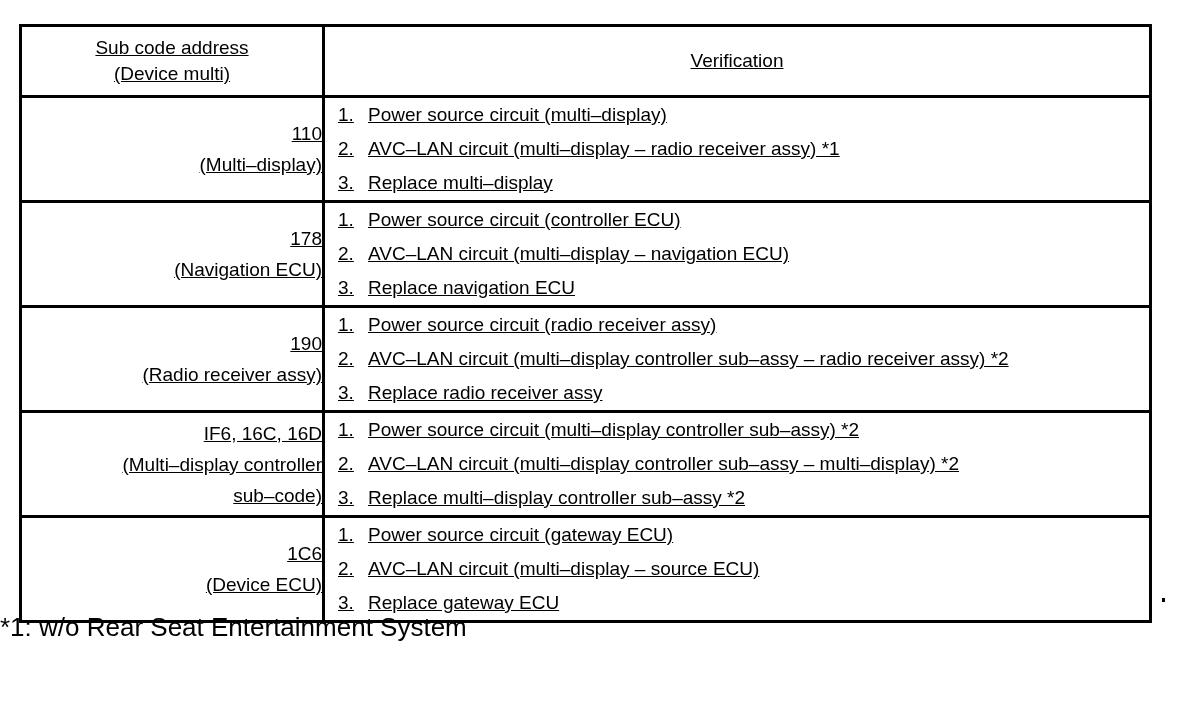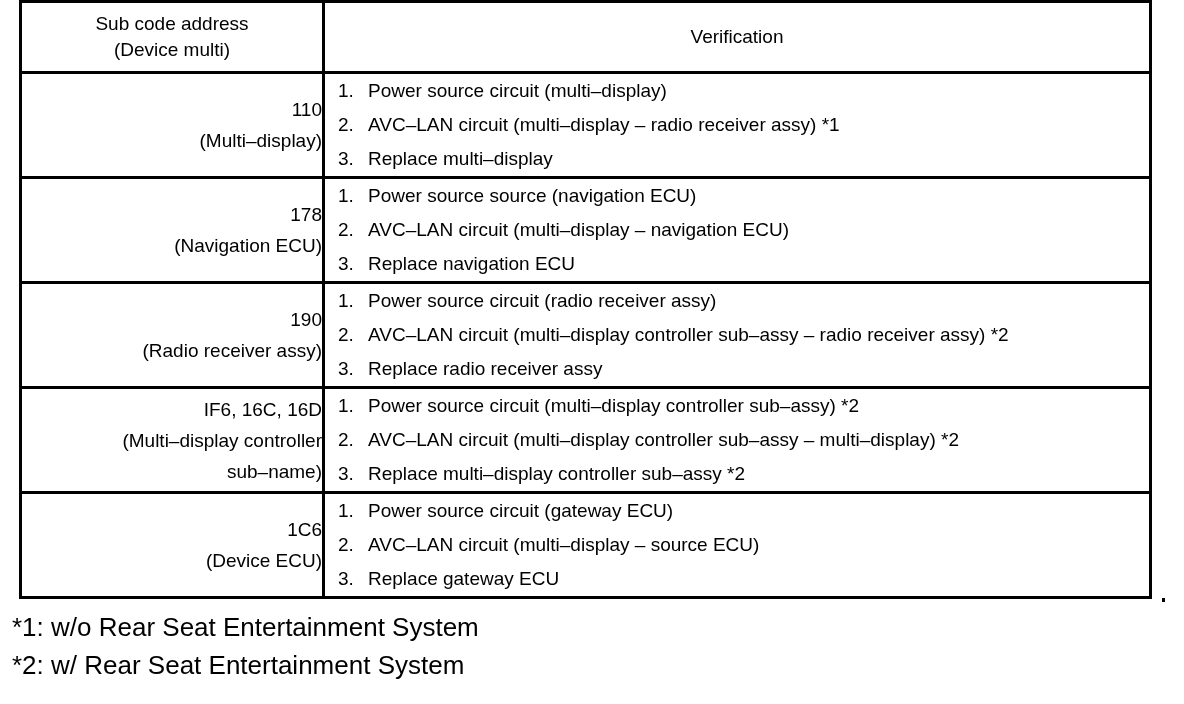--- a/index.html
+++ b/index.html
@@ -14,24 +14,25 @@
     overflow: hidden;
     font-family: "Liberation Sans", sans-serif;
     color: #000000;
     -webkit-font-smoothing: none;
   }
 
   
   #diag-table {
     position: absolute;
     left: 19px;
-    top: 0;
+    top: 24px;
     width: 1130px;
     border-collapse: collapse;
     table-layout: fixed;
+    text-decoration: underline;
   }
   #diag-table td,
   #diag-table th {
     border: 3px solid #000000;
     padding: 0;
     vertical-align: middle;
     font-weight: normal;
   }
   .col-code  { width: 303px; }
   .col-verif { width: 827px; }
@@ -79,21 +80,21 @@
   .verif-list li .txt {
     flex: 1 1 auto;
   }
 
   
   .row-h3 .verif-cell { height: 97px; }
 
   
   #footnotes {
     position: absolute;
-    left: 12px;
+    left: 0;
     top: 608px;
     width: 1000px;
   }
   .footnote {
     font-size: 26px;
     line-height: 38px;
     white-space: nowrap;
   }
 
   
@@ -152,21 +153,21 @@
 
     <tr class="row-h3">
       <td class="code-cell">
         <span class="line">178</span>
         <span class="line">(Navigation ECU)</span>
       </td>
       <td class="verif-cell">
         <ul class="verif-list">
           <li>
             <span class="num">1.</span>
-            <span class="txt">Power source source (navigation ECU)</span>
+            <span class="txt">Power source circuit (controller ECU)</span>
           </li>
           <li>
             <span class="num">2.</span>
             <span class="txt">AVC–LAN circuit (multi–display – navigation ECU)</span>
           </li>
           <li>
             <span class="num">3.</span>
             <span class="txt">Replace navigation ECU</span>
           </li>
         </ul>
@@ -193,21 +194,21 @@
             <span class="txt">Replace radio receiver assy</span>
           </li>
         </ul>
       </td>
     </tr>
 
     <tr class="row-h3">
       <td class="code-cell">
         <span class="line">IF6, 16C, 16D</span>
         <span class="line">(Multi–display controller</span>
-        <span class="line">sub–name)</span>
+        <span class="line">sub–code)</span>
       </td>
       <td class="verif-cell">
         <ul class="verif-list">
           <li>
             <span class="num">1.</span>
             <span class="txt">Power source circuit (multi–display controller sub–assy) *2</span>
           </li>
           <li>
             <span class="num">2.</span>
             <span class="txt">AVC–LAN circuit (multi–display controller sub–assy – multi–display) *2</span>
@@ -241,16 +242,15 @@
           </li>
         </ul>
       </td>
     </tr>
 
   </tbody>
 </table>
 
 <div id="footnotes">
   <div class="footnote">*1: w/o Rear Seat Entertainment System</div>
-  <div class="footnote">*2: w/ Rear Seat Entertainment System</div>
 </div>
 
 <div id="scan-dot"></div>
 
 </body></html>

